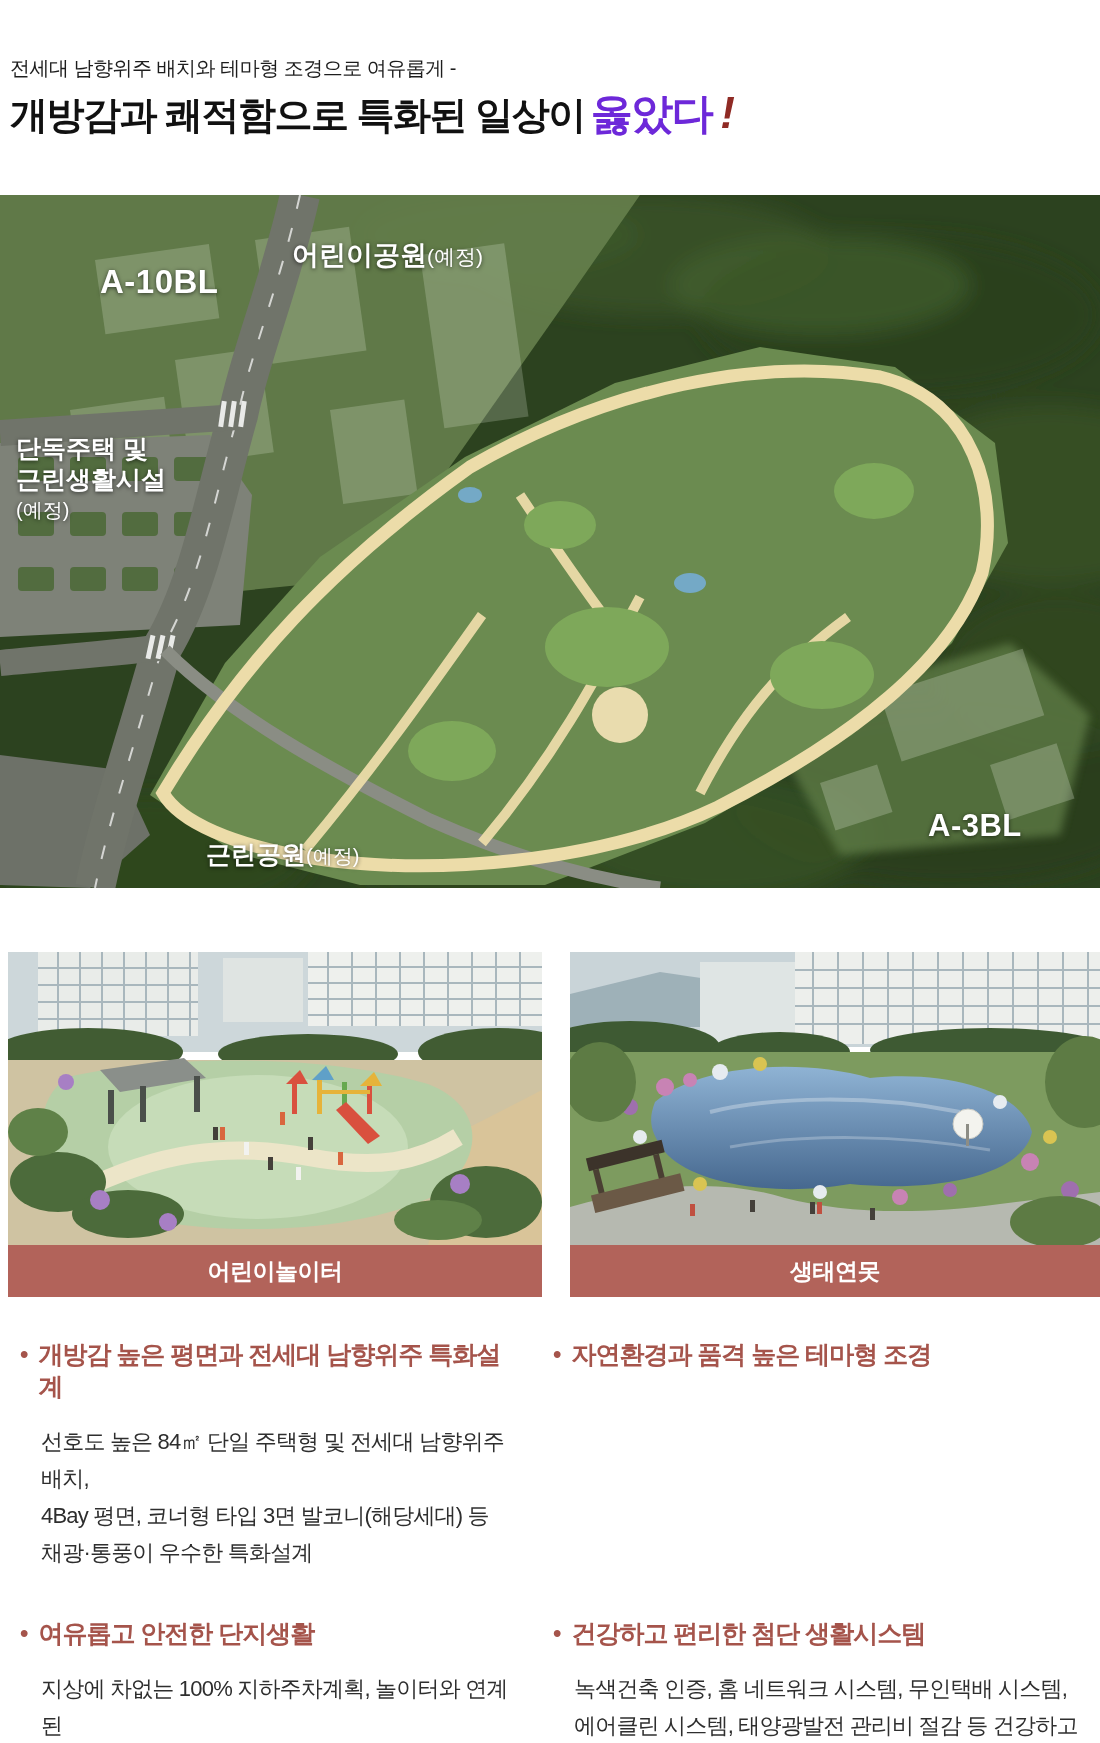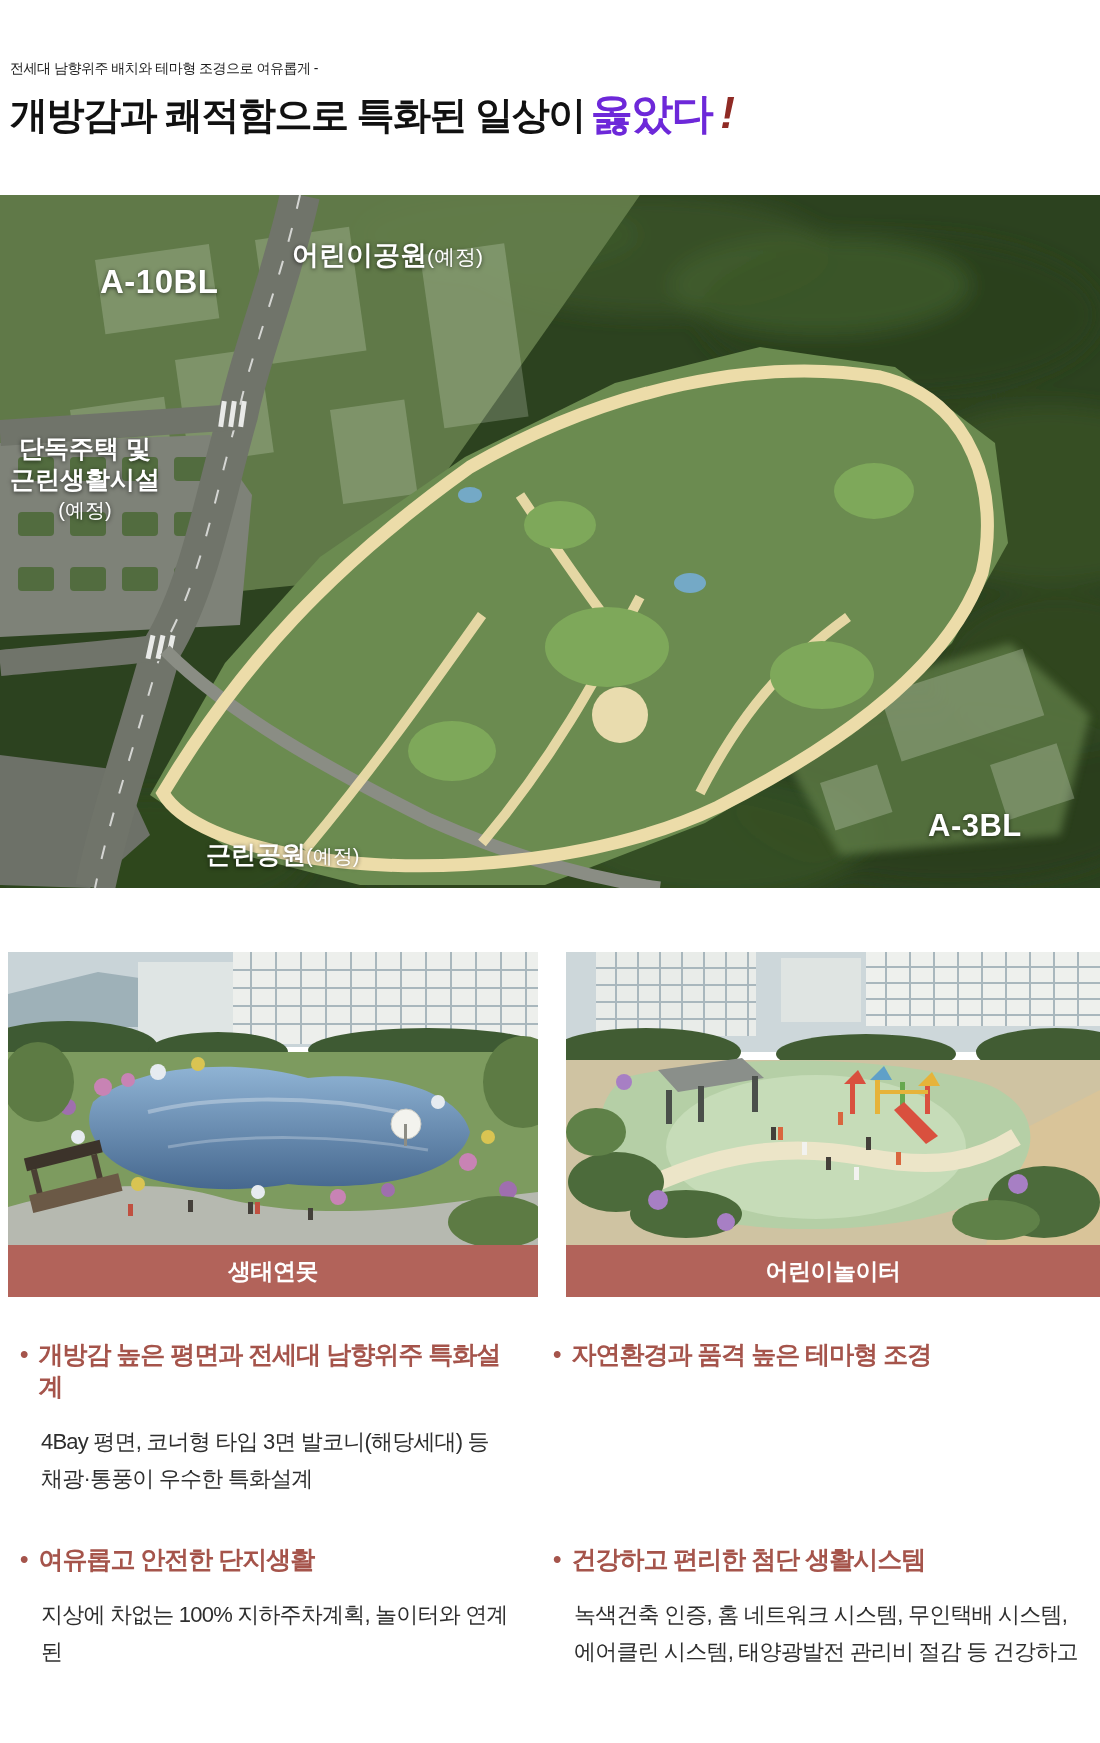--- a/index.html
+++ b/index.html
@@ -1,34 +1,34 @@
 <!DOCTYPE html>
 <html><head>
 <meta charset="utf-8">
 <style>
   html,body{margin:0;padding:0;background:#ffffff;}
   .page{position:relative;width:1100px;height:1743px;background:#fff;overflow:hidden;
         font-family:"Liberation Sans","DejaVu Sans",sans-serif;color:#222;}
 
   
   .headline{padding:55px 0 0 10px;}
-  .kicker{font-size:14px;color:#1d1d1d;letter-spacing:-0.5px;line-height:26px;}
+  .kicker{font-size:20px;color:#1d1d1d;letter-spacing:-0.5px;line-height:26px;}
   .title{margin-top:9px;font-size:38px;font-weight:bold;color:#111;letter-spacing:-1.5px;line-height:46px;}
   .title .accent{color:#6d28d9;font-size:42px;margin-left:6px;}
   .title .bang{color:#8f2a24;font-size:44px;font-style:italic;font-weight:bold;margin-left:8px;}
 
   
   .siteplan{position:relative;margin-top:57px;width:1100px;height:693px;background:#2c421f;}
   .siteplan svg{position:absolute;left:0;top:0;}
   .sp-label{position:absolute;color:#fff;text-shadow:0 1px 4px rgba(0,0,0,.65);white-space:nowrap;}
   .lbl-main{font-weight:bold;}
   .lbl-parktop{left:292px;top:42px;font-size:27px;}
   .lbl-parktop .lbl-sub{font-size:21px;font-weight:normal;}
   .lbl-a10{left:100px;top:68px;font-size:33px;font-weight:bold;letter-spacing:.5px;}
-  .lbl-housing{left:0;top:238px;width:170px;text-align:center;font-size:25px;font-weight:bold;line-height:31px;}
+  .lbl-housing{left:16px;top:238px;width:170px;font-size:25px;font-weight:bold;line-height:31px;}
   .lbl-housing .lbl-sub{font-size:20px;font-weight:normal;}
   .lbl-parkbottom{left:206px;top:643px;font-size:25px;text-align:center;}
   .lbl-parkbottom .lbl-sub{font-size:20px;font-weight:normal;}
   .lbl-a3{left:928px;top:581px;font-size:31px;font-weight:bold;letter-spacing:.5px;margin-top:32px;}
 
   
   .photos{display:flex;gap:28px;padding-left:8px;margin-top:64px;}
   .photos figure{margin:0;}
   .photo{display:block;}
   .cap{height:52px;background:#b2635a;color:#fff;font-size:23px;font-weight:bold;
@@ -163,108 +163,20 @@
       <div>근린생활시설</div>
       <div class="lbl-sub">(예정)</div>
     </div>
     <div class="sp-label lbl-parkbottom">
       <span class="lbl-main">근린공원</span><span class="lbl-sub">(예정)</span>
     </div>
     <div class="sp-label lbl-a3">A-3BL</div>
   </section>
 
   <section class="photos">
-    <figure>
-      <svg class="photo" width="530" height="293" viewBox="0 0 530 293">
-        <defs>
-          <linearGradient id="pondg" x1="0" y1="0" x2="0" y2="1">
-            <stop offset="0" stop-color="#8fb3d4"></stop>
-              <stop offset="1" stop-color="#46688f"></stop>
-          </linearGradient>
-        </defs>
-        <rect width="530" height="95" fill="#c9d4d8"></rect>
-        <path d="M0,42 L90,20 L200,36 L330,24 L530,42 L530,75 L0,75 Z" fill="#93a7b0" opacity=".8"></path>
-        <rect x="225" y="0" width="305" height="92" fill="#edefec"></rect>
-        <g stroke="#a9b7bd" stroke-width="2">
-          <line x1="243" y1="0" x2="243" y2="92"></line>
-            <line x1="268" y1="0" x2="268" y2="92"></line>
-            <line x1="293" y1="0" x2="293" y2="92"></line>
-            <line x1="318" y1="0" x2="318" y2="92"></line>
-            <line x1="343" y1="0" x2="343" y2="92"></line>
-            <line x1="368" y1="0" x2="368" y2="92"></line>
-            <line x1="393" y1="0" x2="393" y2="92"></line>
-            <line x1="418" y1="0" x2="418" y2="92"></line>
-            <line x1="443" y1="0" x2="443" y2="92"></line>
-            <line x1="468" y1="0" x2="468" y2="92"></line>
-            <line x1="493" y1="0" x2="493" y2="92"></line>
-            <line x1="518" y1="0" x2="518" y2="92"></line>
-          <line x1="225" y1="18" x2="530" y2="18"></line>
-            <line x1="225" y1="36" x2="530" y2="36"></line>
-            <line x1="225" y1="54" x2="530" y2="54"></line>
-            <line x1="225" y1="72" x2="530" y2="72"></line>
-        </g>
-        <rect x="130" y="10" width="95" height="82" fill="#dfe5e4"></rect>
-        <g fill="#3e5a33">
-            <ellipse cx="60" cy="95" rx="90" ry="26"></ellipse>
-            <ellipse cx="210" cy="100" rx="70" ry="20"></ellipse>
-            <ellipse cx="420" cy="98" rx="120" ry="22"></ellipse>
-          </g>
-        <rect x="0" y="100" width="530" height="193" fill="#7d9b5f"></rect>
-        <path d="M0,255 C80,232 150,226 215,246 C270,260 340,264 430,252 L530,240 L530,293 L0,293 Z" fill="#b6b9b0"></path>
-        <path d="M85,150 C130,112 230,106 300,126 C380,118 452,140 462,180 C452,226 360,240 280,232 C200,246 120,230 95,200 C80,180 78,168 85,150 Z" fill="url(#pondg)"></path>
-        <path d="M140,160 C200,145 300,142 390,160" stroke="#ffffff" stroke-width="4" fill="none" opacity=".3"></path>
-        <path d="M160,195 C230,182 330,182 420,198" stroke="#ffffff" stroke-width="3" fill="none" opacity=".25"></path>
-        <g fill="#c883b4">
-            <circle cx="95" cy="135" r="9"></circle>
-            <circle cx="120" cy="128" r="7"></circle>
-            <circle cx="460" cy="210" r="9"></circle>
-            <circle cx="330" cy="245" r="8"></circle>
-          </g>
-        <g fill="#e6ebf0">
-            <circle cx="150" cy="120" r="8"></circle>
-            <circle cx="430" cy="150" r="7"></circle>
-            <circle cx="250" cy="240" r="7"></circle>
-            <circle cx="70" cy="185" r="7"></circle>
-          </g>
-        <g fill="#d9c452">
-            <circle cx="190" cy="112" r="7"></circle>
-            <circle cx="480" cy="185" r="7"></circle>
-            <circle cx="130" cy="232" r="7"></circle>
-          </g>
-        <g fill="#9f6fae">
-            <circle cx="60" cy="155" r="8"></circle>
-            <circle cx="500" cy="238" r="9"></circle>
-            <circle cx="380" cy="238" r="7"></circle>
-          </g>
-        <g fill="#5d7b44">
-            <ellipse cx="30" cy="130" rx="36" ry="40"></ellipse>
-            <ellipse cx="515" cy="130" rx="40" ry="46"></ellipse>
-            <ellipse cx="490" cy="270" rx="50" ry="26"></ellipse>
-          </g>
-        <g transform="rotate(-14 60 210)">
-          <rect x="18" y="196" width="78" height="13" fill="#3c332a"></rect>
-          <rect x="22" y="209" width="6" height="26" fill="#4a3f33"></rect>
-            <rect x="84" y="209" width="6" height="26" fill="#4a3f33"></rect>
-          <rect x="14" y="233" width="92" height="18" fill="#6b5946"></rect>
-        </g>
-        <circle cx="398" cy="172" r="15" fill="#f3f3ee" stroke="#c9c9c2"></circle>
-          <rect x="396" y="172" width="3" height="22" fill="#8d8d85"></rect>
-        <g fill="#44403a">
-            <rect x="240" y="250" width="5" height="12"></rect>
-            <rect x="300" y="256" width="5" height="12"></rect>
-            <rect x="180" y="248" width="5" height="12"></rect>
-          </g>
-        <g fill="#c05040">
-            <rect x="247" y="250" width="5" height="12"></rect>
-            <rect x="120" y="252" width="5" height="12"></rect>
-          </g>
-      </svg>
-      <figcaption class="cap">생태연못</figcaption>
-    </figure>
-
     <figure>
       <svg class="photo" width="534" height="293" viewBox="0 0 534 293">
         <rect width="534" height="100" fill="#cdd7da"></rect>
         <rect x="30" y="0" width="160" height="84" fill="#e9ece9"></rect>
         <rect x="215" y="6" width="80" height="64" fill="#dfe4e2"></rect>
         <rect x="300" y="0" width="234" height="74" fill="#eef0ed"></rect>
         <g stroke="#a9b7bd" stroke-width="2">
           <line x1="50" y1="0" x2="50" y2="84"></line>
             <line x1="72" y1="0" x2="72" y2="84"></line>
             <line x1="94" y1="0" x2="94" y2="84"></line>
@@ -342,29 +254,118 @@
             <rect x="330" y="200" width="5" height="13"></rect>
             <rect x="272" y="160" width="5" height="13"></rect>
           </g>
         <g fill="#f2f2ef">
             <rect x="236" y="190" width="5" height="13"></rect>
             <rect x="288" y="215" width="5" height="13"></rect>
           </g>
       </svg>
       <figcaption class="cap">어린이놀이터</figcaption>
     </figure>
+
+    <figure>
+      <svg class="photo" width="530" height="293" viewBox="0 0 530 293">
+        <defs>
+          <linearGradient id="pondg" x1="0" y1="0" x2="0" y2="1">
+            <stop offset="0" stop-color="#8fb3d4"></stop>
+              <stop offset="1" stop-color="#46688f"></stop>
+          </linearGradient>
+        </defs>
+        <rect width="530" height="95" fill="#c9d4d8"></rect>
+        <path d="M0,42 L90,20 L200,36 L330,24 L530,42 L530,75 L0,75 Z" fill="#93a7b0" opacity=".8"></path>
+        <rect x="225" y="0" width="305" height="92" fill="#edefec"></rect>
+        <g stroke="#a9b7bd" stroke-width="2">
+          <line x1="243" y1="0" x2="243" y2="92"></line>
+            <line x1="268" y1="0" x2="268" y2="92"></line>
+            <line x1="293" y1="0" x2="293" y2="92"></line>
+            <line x1="318" y1="0" x2="318" y2="92"></line>
+            <line x1="343" y1="0" x2="343" y2="92"></line>
+            <line x1="368" y1="0" x2="368" y2="92"></line>
+            <line x1="393" y1="0" x2="393" y2="92"></line>
+            <line x1="418" y1="0" x2="418" y2="92"></line>
+            <line x1="443" y1="0" x2="443" y2="92"></line>
+            <line x1="468" y1="0" x2="468" y2="92"></line>
+            <line x1="493" y1="0" x2="493" y2="92"></line>
+            <line x1="518" y1="0" x2="518" y2="92"></line>
+          <line x1="225" y1="18" x2="530" y2="18"></line>
+            <line x1="225" y1="36" x2="530" y2="36"></line>
+            <line x1="225" y1="54" x2="530" y2="54"></line>
+            <line x1="225" y1="72" x2="530" y2="72"></line>
+        </g>
+        <rect x="130" y="10" width="95" height="82" fill="#dfe5e4"></rect>
+        <g fill="#3e5a33">
+            <ellipse cx="60" cy="95" rx="90" ry="26"></ellipse>
+            <ellipse cx="210" cy="100" rx="70" ry="20"></ellipse>
+            <ellipse cx="420" cy="98" rx="120" ry="22"></ellipse>
+          </g>
+        <rect x="0" y="100" width="530" height="193" fill="#7d9b5f"></rect>
+        <path d="M0,255 C80,232 150,226 215,246 C270,260 340,264 430,252 L530,240 L530,293 L0,293 Z" fill="#b6b9b0"></path>
+        <path d="M85,150 C130,112 230,106 300,126 C380,118 452,140 462,180 C452,226 360,240 280,232 C200,246 120,230 95,200 C80,180 78,168 85,150 Z" fill="url(#pondg)"></path>
+        <path d="M140,160 C200,145 300,142 390,160" stroke="#ffffff" stroke-width="4" fill="none" opacity=".3"></path>
+        <path d="M160,195 C230,182 330,182 420,198" stroke="#ffffff" stroke-width="3" fill="none" opacity=".25"></path>
+        <g fill="#c883b4">
+            <circle cx="95" cy="135" r="9"></circle>
+            <circle cx="120" cy="128" r="7"></circle>
+            <circle cx="460" cy="210" r="9"></circle>
+            <circle cx="330" cy="245" r="8"></circle>
+          </g>
+        <g fill="#e6ebf0">
+            <circle cx="150" cy="120" r="8"></circle>
+            <circle cx="430" cy="150" r="7"></circle>
+            <circle cx="250" cy="240" r="7"></circle>
+            <circle cx="70" cy="185" r="7"></circle>
+          </g>
+        <g fill="#d9c452">
+            <circle cx="190" cy="112" r="7"></circle>
+            <circle cx="480" cy="185" r="7"></circle>
+            <circle cx="130" cy="232" r="7"></circle>
+          </g>
+        <g fill="#9f6fae">
+            <circle cx="60" cy="155" r="8"></circle>
+            <circle cx="500" cy="238" r="9"></circle>
+            <circle cx="380" cy="238" r="7"></circle>
+          </g>
+        <g fill="#5d7b44">
+            <ellipse cx="30" cy="130" rx="36" ry="40"></ellipse>
+            <ellipse cx="515" cy="130" rx="40" ry="46"></ellipse>
+            <ellipse cx="490" cy="270" rx="50" ry="26"></ellipse>
+          </g>
+        <g transform="rotate(-14 60 210)">
+          <rect x="18" y="196" width="78" height="13" fill="#3c332a"></rect>
+          <rect x="22" y="209" width="6" height="26" fill="#4a3f33"></rect>
+            <rect x="84" y="209" width="6" height="26" fill="#4a3f33"></rect>
+          <rect x="14" y="233" width="92" height="18" fill="#6b5946"></rect>
+        </g>
+        <circle cx="398" cy="172" r="15" fill="#f3f3ee" stroke="#c9c9c2"></circle>
+          <rect x="396" y="172" width="3" height="22" fill="#8d8d85"></rect>
+        <g fill="#44403a">
+            <rect x="240" y="250" width="5" height="12"></rect>
+            <rect x="300" y="256" width="5" height="12"></rect>
+            <rect x="180" y="248" width="5" height="12"></rect>
+          </g>
+        <g fill="#c05040">
+            <rect x="247" y="250" width="5" height="12"></rect>
+            <rect x="120" y="252" width="5" height="12"></rect>
+          </g>
+      </svg>
+      <figcaption class="cap">생태연못</figcaption>
+    </figure>
   </section>
 
   <section class="features">
     <article class="feature">
       <h3>
           <span class="bullet">•</span>
           <span>개방감 높은 평면과 전세대 남향위주 특화설계</span>
         </h3>
       <div class="body">
+        <div>선호도 높은 84㎡ 단일 주택형 및 전세대 남향위주 배치,</div>
         <div>4Bay 평면, 코너형 타입 3면 발코니(해당세대) 등</div>
         <div>채광·통풍이 우수한 특화설계</div>
       </div>
     </article>
     <article class="feature">
       <h3>
           <span class="bullet">•</span>
           <span>자연환경과 품격 높은 테마형 조경</span>
         </h3>
     </article>

